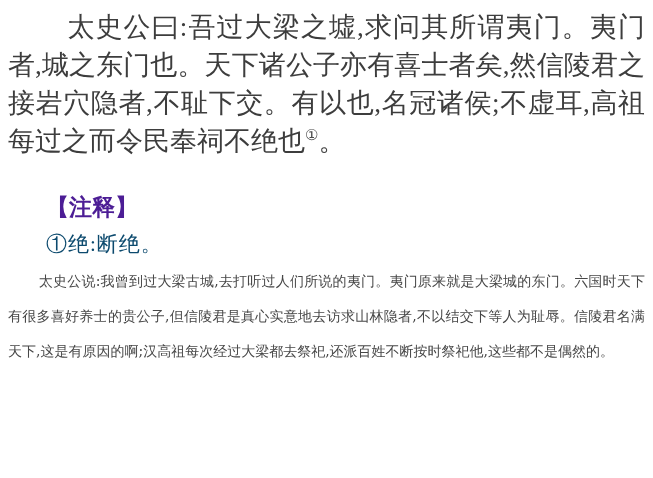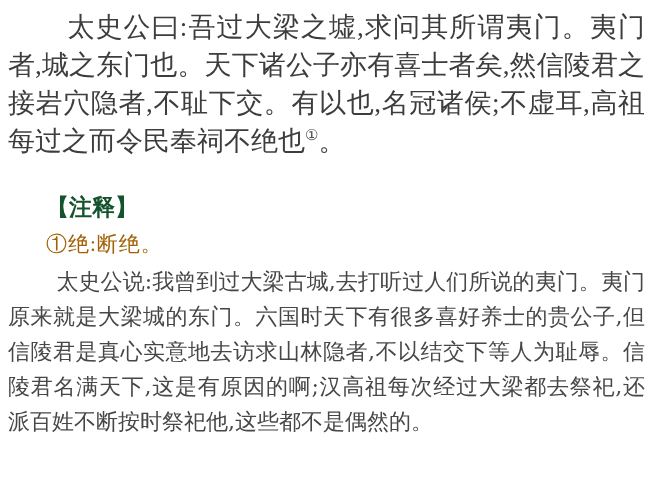--- a/index.html
+++ b/index.html
@@ -35,39 +35,39 @@
     vertical-align: 10px;
     line-height: 0;
     color: #4a4a4a;
   }
   
   .section-heading {
     font-family: "Liberation Sans", sans-serif;
     font-weight: bold;
     font-size: 23px;
     line-height: 30px;
-    color: #14532d;
+    color: #4c1d95;
     margin: 0 0 0 38px;
   }
   .annotations-heading { margin-top: 32px; }
   .translation-heading { margin-top: 9px; }
   
   .annotation-item {
     margin: 8px 0 0 38px;
     font-family: "Liberation Serif", serif;
     font-size: 21px;
     line-height: 28px;
     letter-spacing: 1px;
-    color: #a16207;
+    color: #0c4a6e;
   }
   
   .translation-paragraph {
     margin: 6px 0 4px 0;
     font-family: "DejaVu Serif", serif;
-    font-size: 22px;
+    font-size: 14px;
     line-height: 35px;
     color: #474747;
     text-align: justify;
     text-indent: 2.2em;
   }
 </style>
 </head>
 <body>
 
 <div class="page">

